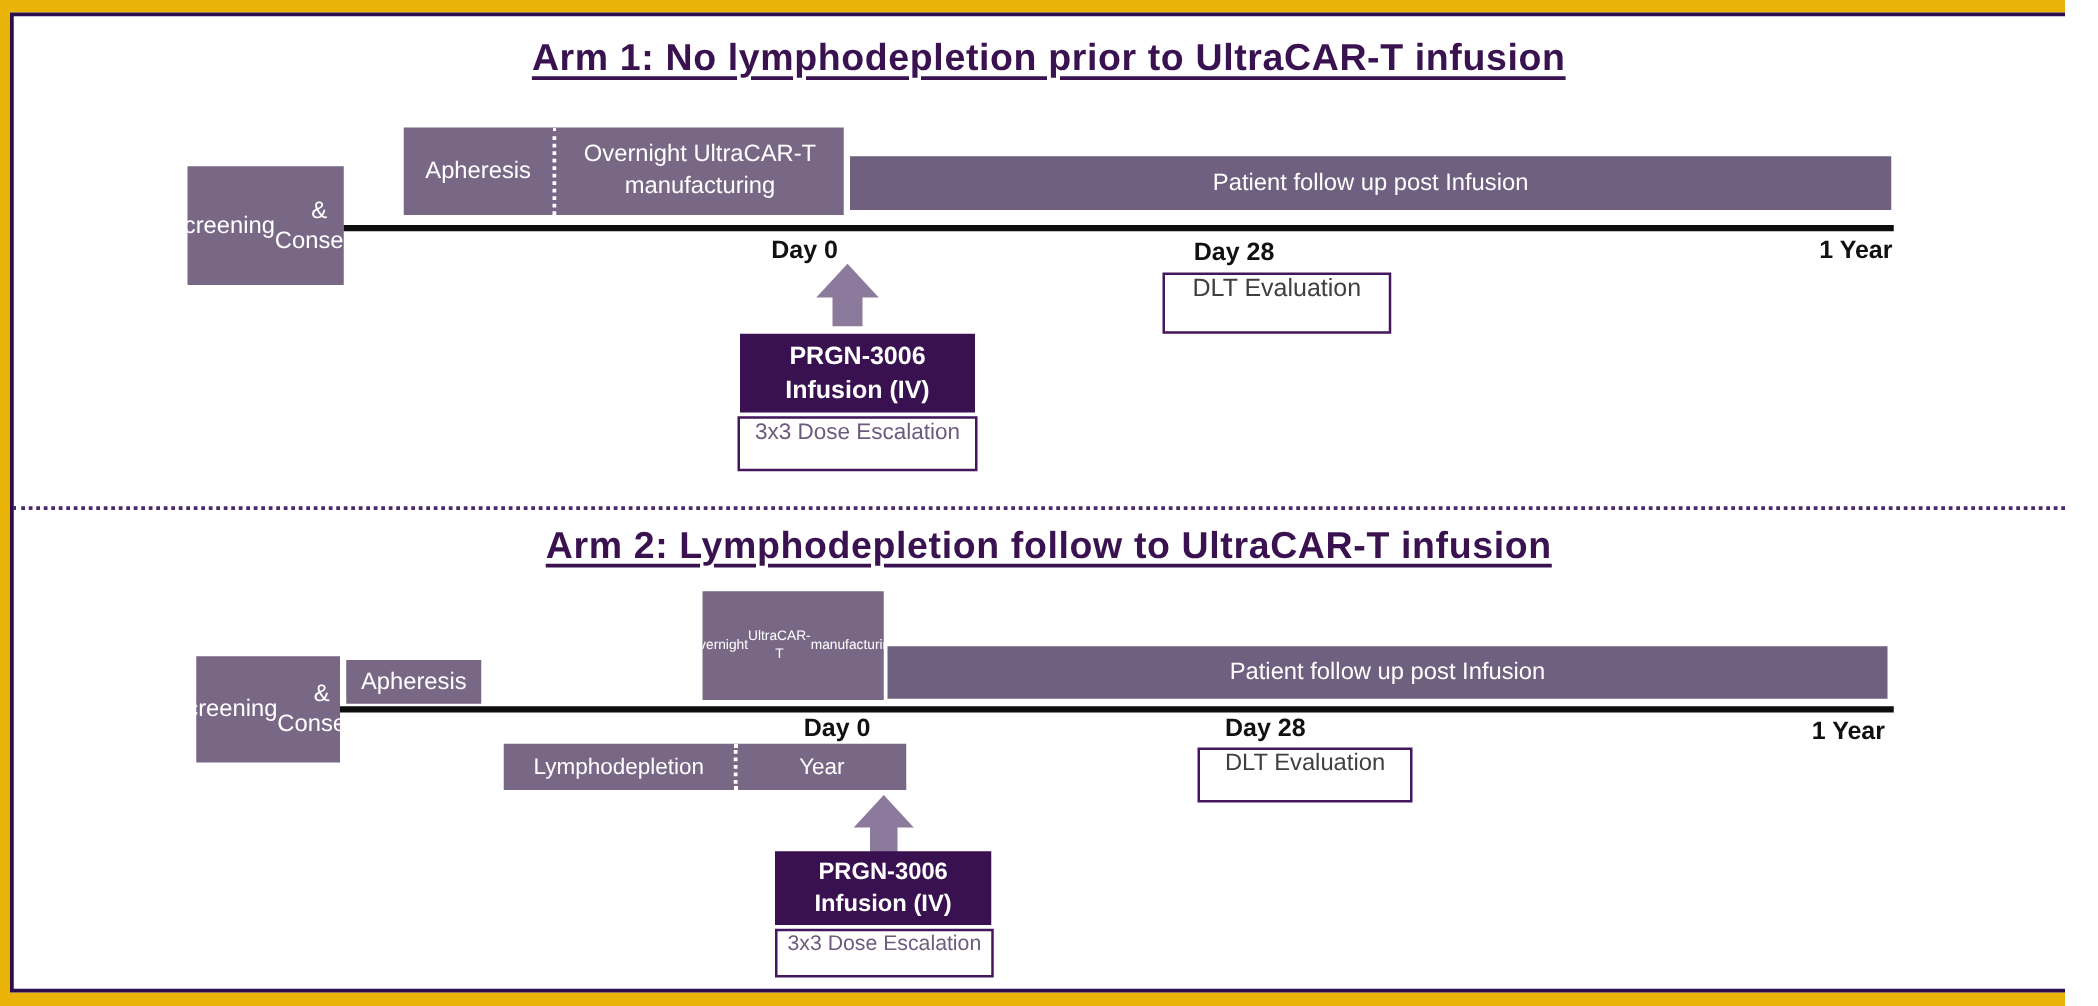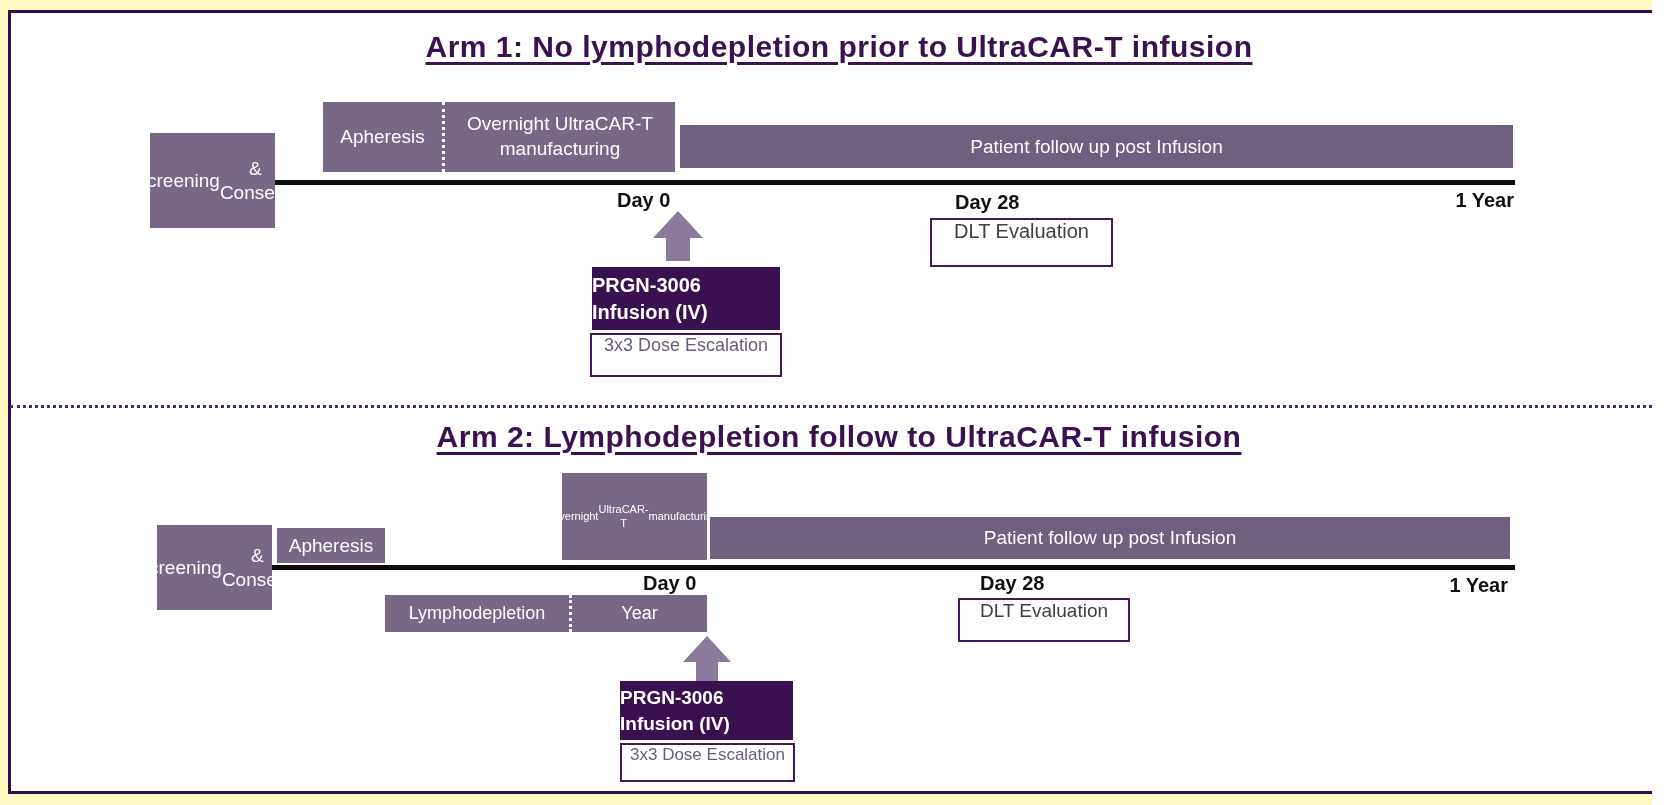--- a/index.html
+++ b/index.html
@@ -2,36 +2,36 @@
 <html style="--frame-border: #2e0f4e; --title-text: #3a1250; --box-fill: #786886; --bar-fill: #6f607f; --infusion-fill: #3a1150; --arrow-fill: #8b7a9c; --outline-border: #43165e; --timeline: #0d0d0d;"><head>
 <meta charset="utf-8">
 <style>
   :root{
     --frame-border:#2e0f4e; --title-text:#3a1250; --box-fill:#786886;
     --bar-fill:#6f607f; --infusion-fill:#3a1150; --arrow-fill:#8b7a9c;
     --outline-border:#43165e; --timeline:#0d0d0d;
   }
   *{box-sizing:border-box;margin:0;padding:0}
   body{background:#fff;font-family:"Liberation Sans",sans-serif}
-  .canvas{position:relative;width:1652px;height:805px;background:#fef9c3;overflow:hidden}
+  .canvas{position:relative;width:1652px;height:805px;background:#eab308;overflow:hidden}
   .frame{position:absolute;left:8px;top:10px;width:1657px;height:784px;border:3px solid var(--frame-border);background:#fff}
   .arm-divider{position:absolute;left:10px;top:405px;width:1655px;height:0;border-top:3px dotted #4b2a6b}
   .title{position:absolute;left:0;width:1678px;text-align:center;font-size:30px;font-weight:bold;color:var(--title-text);text-decoration:underline;text-decoration-thickness:3px;text-underline-offset:5px;letter-spacing:.5px}
   .t1{top:30px}.t2{top:420px}
   .pbox{position:absolute;background:var(--box-fill);color:#fff;display:flex;flex-direction:row;align-items:center;justify-content:center;text-align:center;line-height:1.25}
   .pbar{position:absolute;background:var(--bar-fill);color:#fff;display:flex;align-items:center;justify-content:center;font-size:19px}
   .combined{position:absolute;background:var(--box-fill);color:#fff;display:flex}
   .combined .sect{display:flex;flex-direction:column;align-items:center;justify-content:center;text-align:center;font-size:19px;line-height:1.3}
   .wdiv{border-left:3px dotted #fff}
   .timeline{position:absolute;height:5px;background:var(--timeline)}
   .tick{position:absolute;font-size:20px;font-weight:bold;color:#111;}
   .tick.right{text-align:right}
   .arrow-head{position:absolute;width:0;height:0;border-left:25px solid transparent;border-right:25px solid transparent;border-bottom:27px solid var(--arrow-fill)}
   .arrow-stem{position:absolute;background:var(--arrow-fill)}
-  .infusion{position:absolute;background:var(--infusion-fill);color:#fff;font-weight:bold;display:flex;flex-direction:column;align-items:flex-start;justify-content:center;text-align:center;line-height:1.35}
+  .infusion{position:absolute;background:var(--infusion-fill);color:#fff;font-weight:bold;display:flex;flex-direction:column;align-items:center;justify-content:center;text-align:center;line-height:1.35}
   .outline{position:absolute;background:#fff;border:2px solid var(--outline-border);display:flex;align-items:flex-start;justify-content:center;text-align:center}
   .dose{color:#6b5b7d}
   .dlt{color:#3f3f3f}
   
   .a1-screen{left:150px;top:133px;width:125px;height:95px;font-size:19px}
   .a1-combined{left:323px;top:102px;width:352px;height:70px}
   .a1-aph{width:119px}
   .a1-mfg{flex:1}
   .a1-followup{left:680px;top:125px;width:833px;height:43px}
   .a1-line{left:275px;top:180px;width:1240px}
@@ -42,21 +42,21 @@
   .a1-astem{left:666px;top:236px;width:24px;height:25px}
   .a1-prgn{left:592px;top:267px;width:188px;height:63px;font-size:20px}
   .a1-dose{left:590px;top:333px;width:192px;height:44px;font-size:18px}
   .a1-dlt{left:930px;top:218px;width:183px;height:49px;font-size:20px}
   
   .a2-screen{left:157px;top:525px;width:115px;height:85px;font-size:19px}
   .a2-aph{left:277px;top:528px;width:108px;height:35px;font-size:19px}
   .a2-mfg{left:562px;top:473px;width:145px;height:87px;font-size:11px}
   .a2-followup{left:710px;top:517px;width:800px;height:42px}
   .a2-line{left:272px;top:565px;width:1243px}
-  .a2-lymph{left:385px;top:595px;width:322px;height:37px}
+  .a2-lymph{left:403px;top:595px;width:322px;height:37px}
   .a2-lymph .sect{display:flex;align-items:center;justify-content:center;font-size:18px}
   .a2-lymph .l{flex:1}
   .a2-lymph .r{width:138px}
   .a2-day0{left:643px;top:572px;width:120px}
   .a2-day28{left:980px;top:572px;width:120px}
   .a2-year{left:1388px;top:574px;width:120px}
   .a2-ahead{left:683px;top:636px;border-left-width:24px;border-right-width:24px;border-bottom-width:26px}
   .a2-astem{left:696px;top:661px;width:22px;height:21px}
   .a2-prgn{left:620px;top:681px;width:173px;height:59px;font-size:19px}
   .a2-dose{left:620px;top:743px;width:175px;height:39px;font-size:17px}

